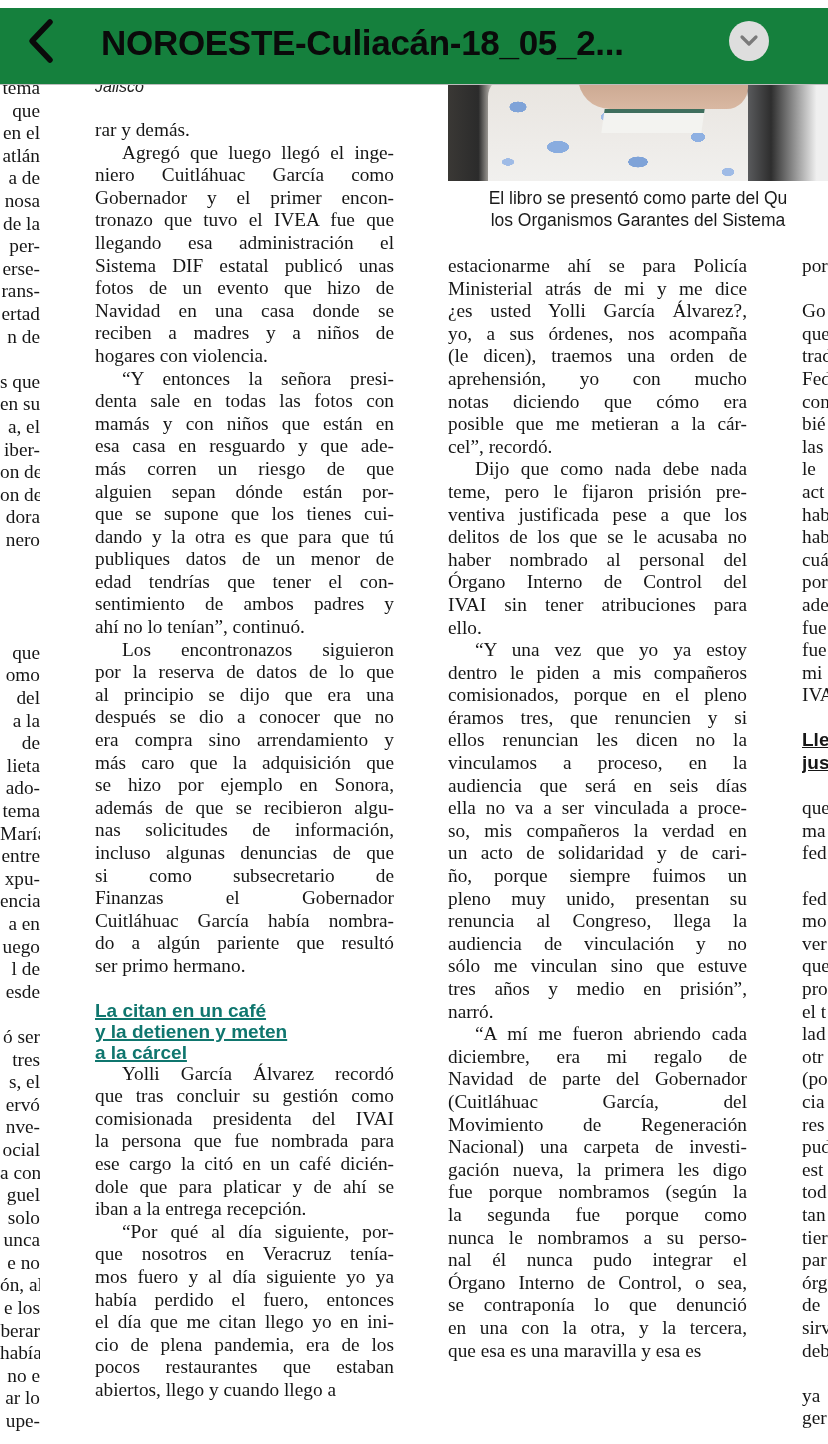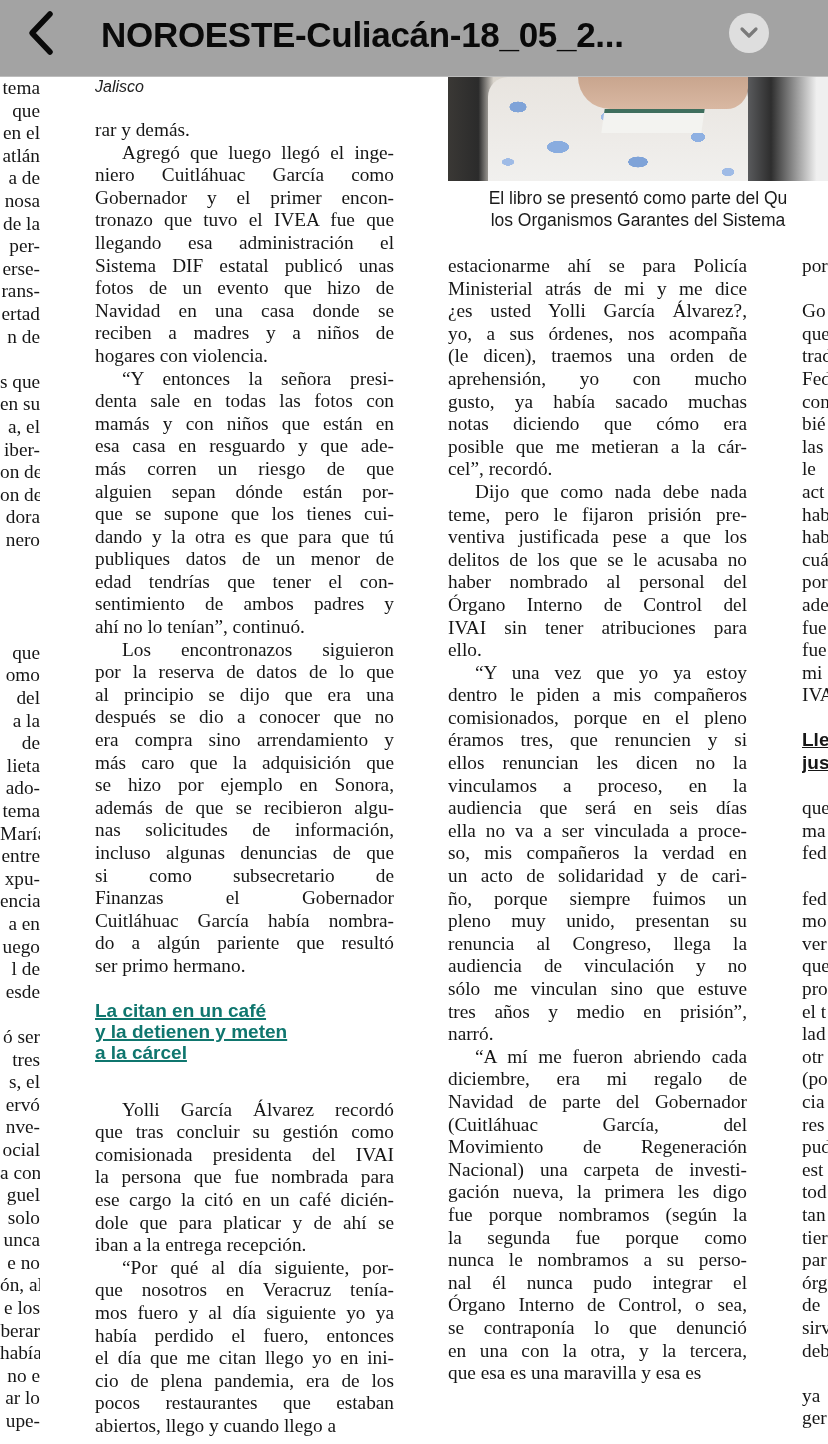--- a/index.html
+++ b/index.html
@@ -4,22 +4,22 @@
 <style>
   html, body { margin: 0; padding: 0; }
   body {
     width: 828px; height: 1444px; overflow: hidden; position: relative;
     background: #ffffff;
     font-family: "Liberation Serif", "DejaVu Serif", serif;
     color: #161616;
   }
   
   .topbar {
-    position: absolute; left: 0; top: 0; width: 828px; height: 76px;
-    background: #a3a3a3; z-index: 5;
+    position: absolute; left: 0; top: 8px; width: 828px; height: 76px;
+    background: #15803d; z-index: 5;
     border-bottom: 1px solid #bdbdbd;
   }
   .back-btn {
     position: absolute; left: 22px; top: 10px; width: 40px; height: 46px;
     cursor: pointer;
   }
   .title {
     position: absolute; left: 101px; top: 10px; height: 50px; line-height: 50px;
     font-family: "Liberation Sans", "DejaVu Sans", sans-serif;
     font-weight: 700; font-size: 35px; letter-spacing: -0.3px; color: #0a0a0a;
@@ -232,21 +232,21 @@
         <span class="ln">do a algún pariente que resultó</span>
         <span class="ln last">ser primo hermano.</span>
       </div>
       <div style="height: 22px;"></div>
       <div>
         <div class="subhead">La citan en un café</div>
         <div class="subhead">y la detienen y meten</div>
         <div class="subhead">a la cárcel</div>
       </div>
       <div>
-        <span class="ln" style="padding-left: 27px; margin-top: 36px;">Yolli García Álvarez recordó</span>
+        <span class="ln" style="padding-left: 27px;">Yolli García Álvarez recordó</span>
         <span class="ln">que tras concluir su gestión como</span>
         <span class="ln">comisionada presidenta del IVAI</span>
         <span class="ln">la persona que fue nombrada para</span>
         <span class="ln">ese cargo la citó en un café dicién-</span>
         <span class="ln">dole que para platicar y de ahí se</span>
         <span class="ln last">iban a la entrega recepción.</span>
       </div>
       <div>
         <span class="ln" style="padding-left: 27px;">“Por qué al día siguiente, por-</span>
         <span class="ln">que nosotros en Veracruz tenía-</span>
@@ -270,21 +270,20 @@
     </div>
 
   <div class="col" id="col3" style="left:448px; top:178px; width:299px;">
       <div>
         <span class="ln">estacionarme ahí se para Policía</span>
         <span class="ln">Ministerial atrás de mi y me dice</span>
         <span class="ln">¿es usted Yolli García Álvarez?,</span>
         <span class="ln">yo, a sus órdenes, nos acompaña</span>
         <span class="ln">(le dicen), traemos una orden de</span>
         <span class="ln">aprehensión, yo con mucho</span>
-        <span class="ln">gusto, ya había sacado muchas</span>
         <span class="ln">notas diciendo que cómo era</span>
         <span class="ln">posible que me metieran a la cár-</span>
         <span class="ln last">cel”, recordó.</span>
       </div>
       <div>
         <span class="ln" style="padding-left: 27px;">Dijo que como nada debe nada</span>
         <span class="ln">teme, pero le fijaron prisión pre-</span>
         <span class="ln">ventiva justificada pese a que los</span>
         <span class="ln">delitos de los que se le acusaba no</span>
         <span class="ln">haber nombrado al personal del</span>

